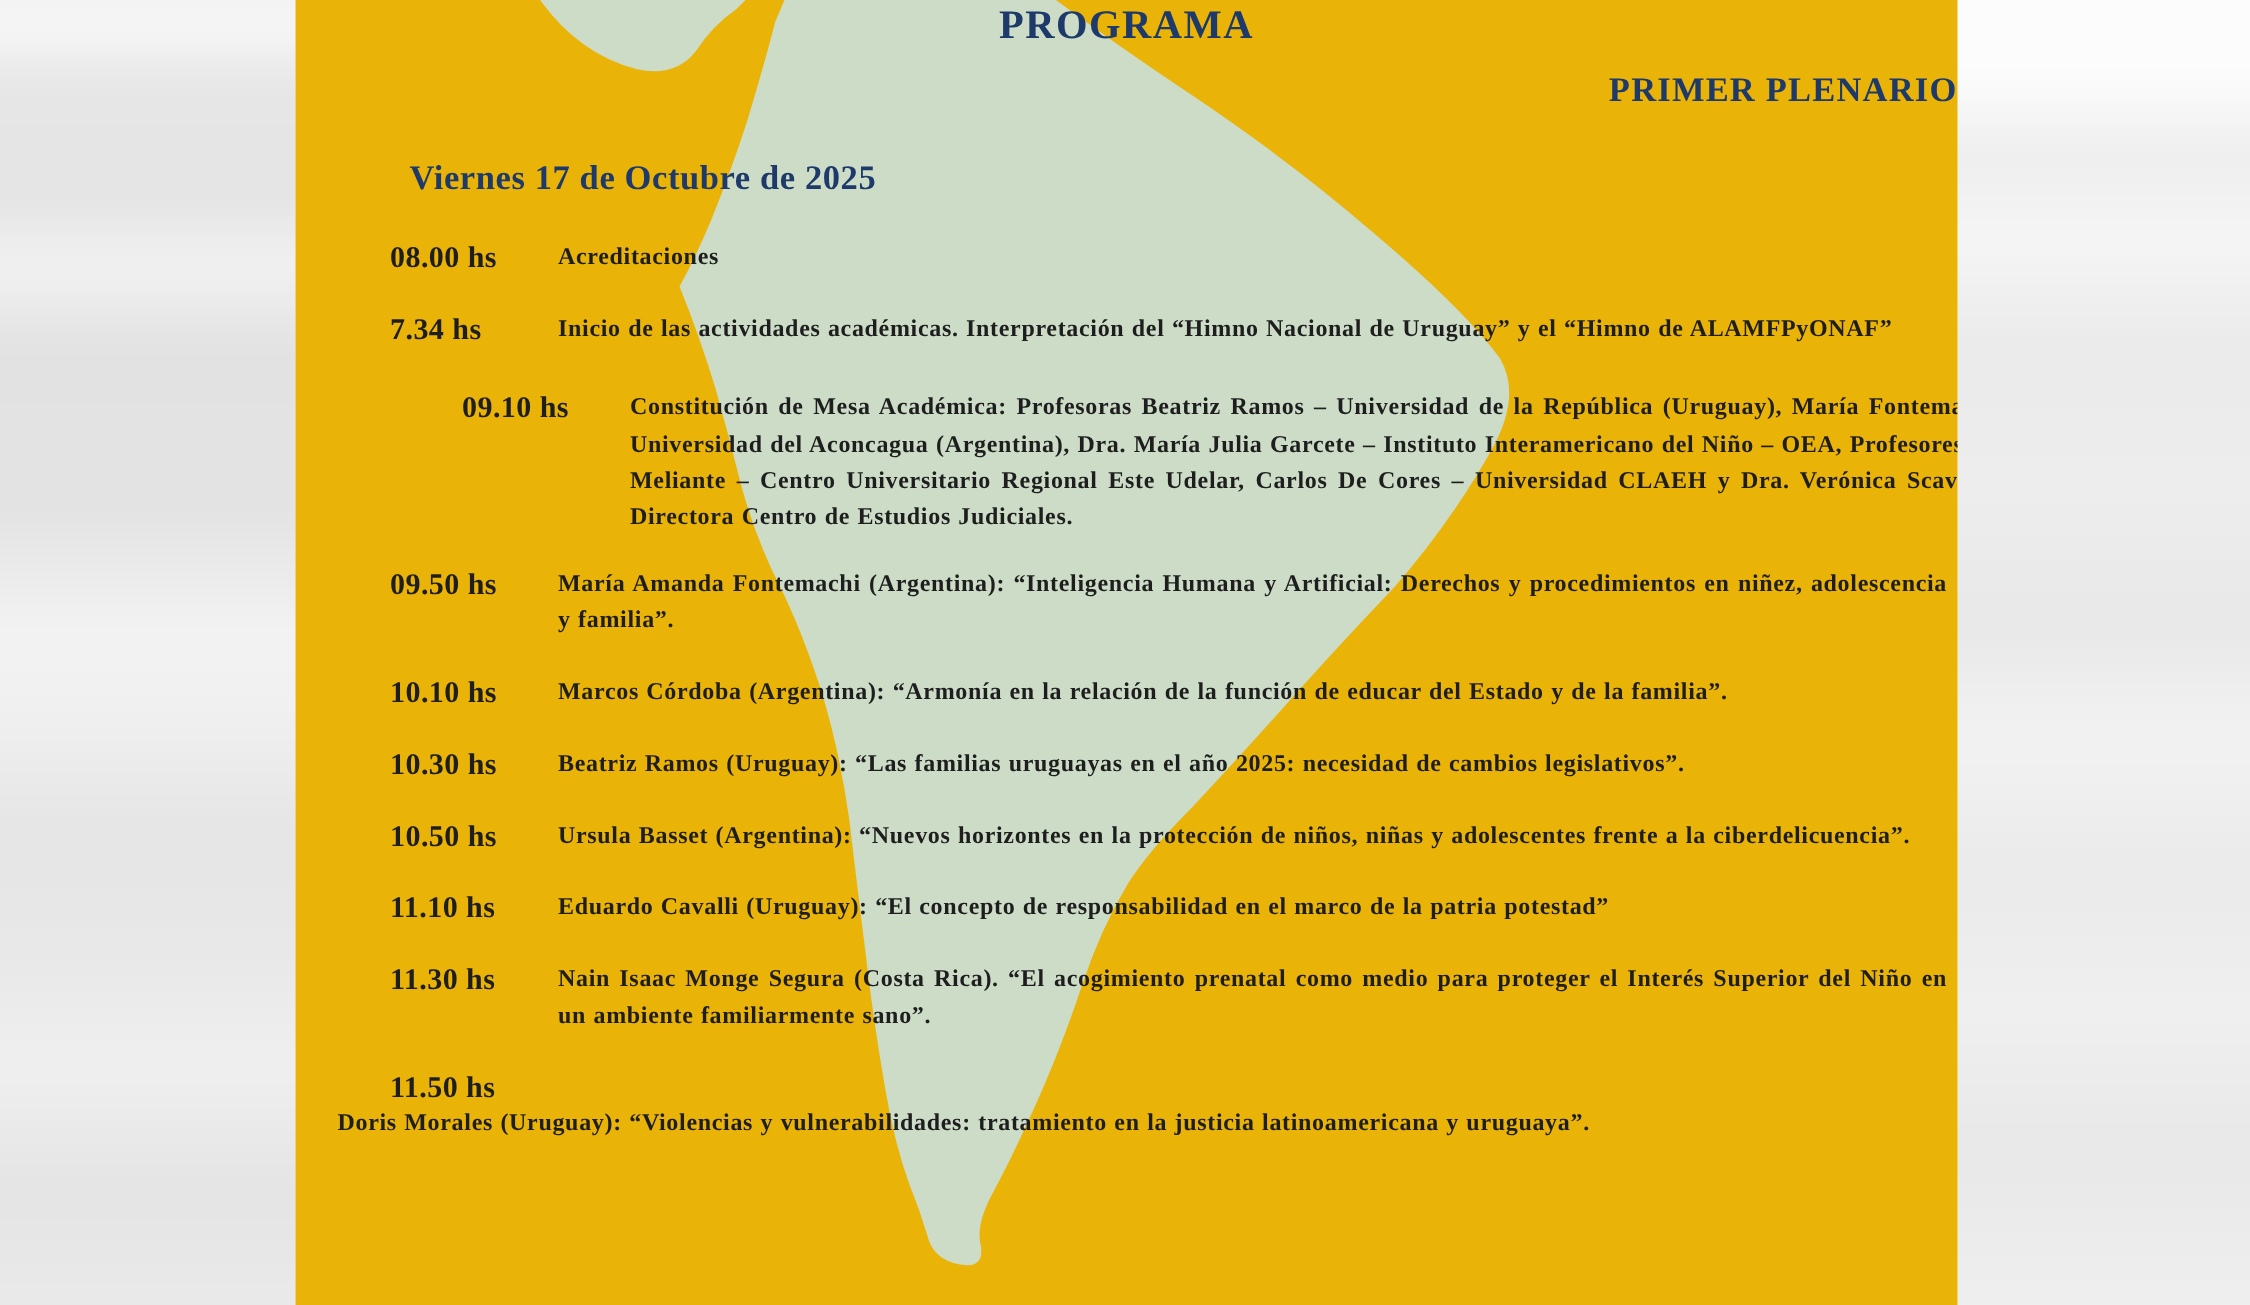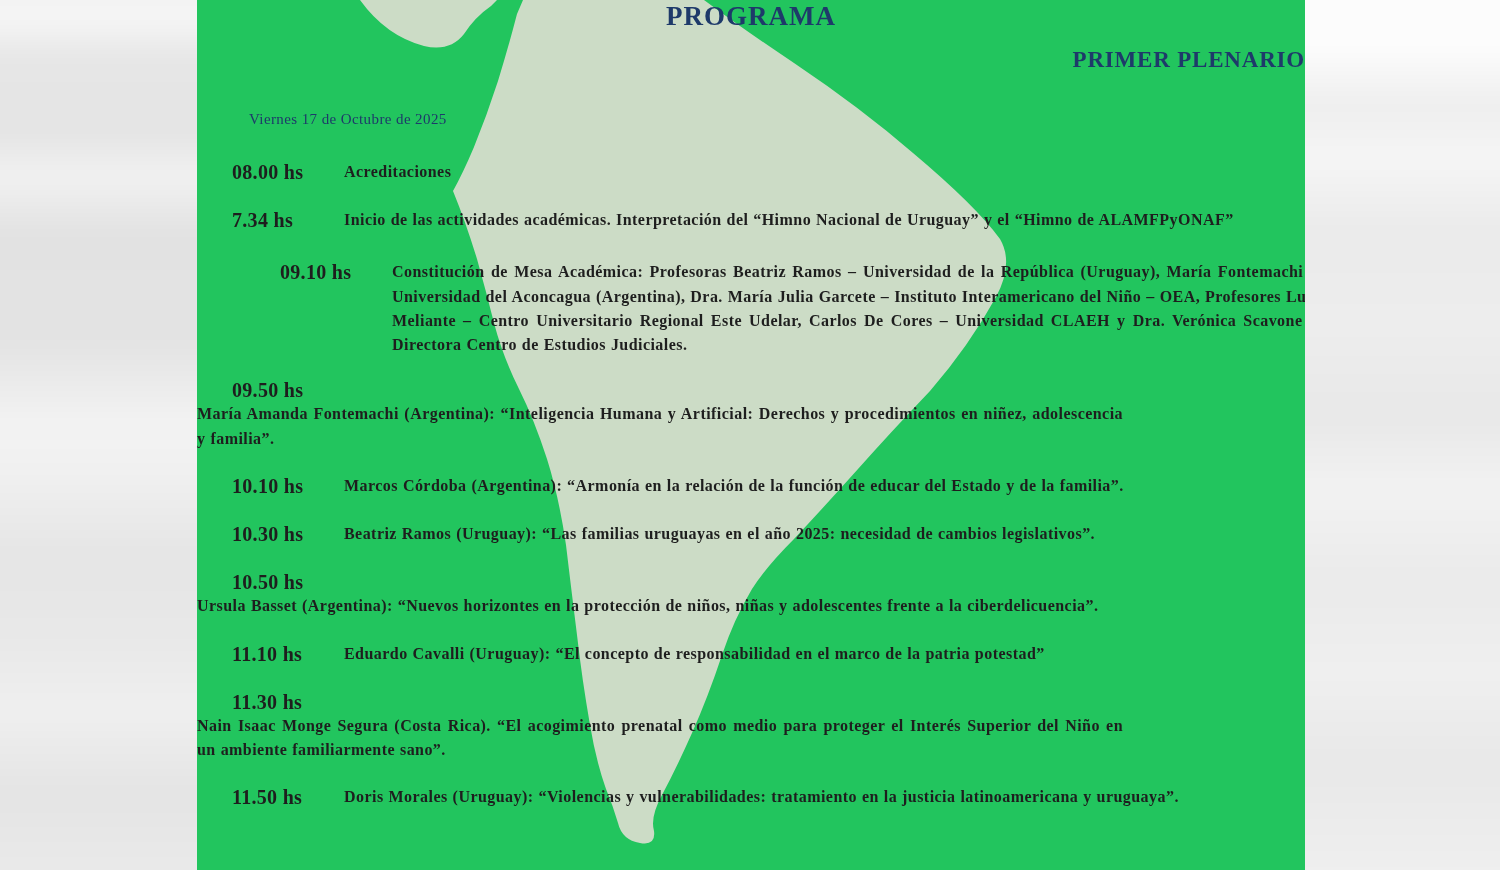--- a/index.html
+++ b/index.html
@@ -22,57 +22,57 @@
       #e8e8e8 72%,#efefef 80%,#e4e4e4 89%,#ebebeb 100%);
   }
   .side-blur.right .tex{
     background:linear-gradient(180deg,
       #fbfbfb 0%,#fcfcfc 8%,#eeeeee 14%,#f5f5f5 20%,#eaeaea 28%,
       #ededed 38%,#e8e8e8 48%,#f2f2f2 56%,#eaeaea 66%,#efefef 76%,
       #e8e8e8 86%,#f0f0f0 100%);
   }
 
   
-  .page{position:absolute;left:197px;top:0;width:1108px;height:870px;background:#22c55e;overflow:hidden;}
+  .page{position:absolute;left:197px;top:0;width:1108px;height:870px;background:#eab308;overflow:hidden;}
   .map-svg{position:absolute;left:-197px;top:0;width:1500px;height:870px;pointer-events:none;}
 
   .content{position:relative;z-index:2;}
   h1.title{
     margin:0;padding-top:1px;text-align:center;
     font-size:27px;line-height:30px;font-weight:bold;letter-spacing:1px;
     color:#1e3a6a;
   }
   h2.section{
     margin:16px 0 12px 116px;
     font-size:23px;line-height:26px;font-weight:bold;letter-spacing:0.8px;
     color:#1e3a6a;
     text-align:right;
   }
   h3.date{
-    margin:33px 0 0 52px;
-    font-size:15px;line-height:26px;font-weight:normal;letter-spacing:0.4px;
+    margin:33px 0 0 76px;
+    font-size:23px;line-height:26px;font-weight:bold;letter-spacing:0.4px;
     color:#1e3a6a;
   }
-  .schedule{margin-top:28px;}
+  .schedule{margin-top:28px;padding-left:28px;}
   .row{display:flex;align-items:flex-start;}
   .time{
     width:112px;margin-left:35px;flex:0 0 auto;
     font-size:20px;line-height:24.2px;font-weight:bold;color:#1e1e1e;
     letter-spacing:0.3px;white-space:nowrap;
   }
   .desc{
     width:926px;flex:0 0 auto;
     font-size:16px;line-height:24.2px;font-weight:bold;color:#1e1e1e;
     letter-spacing:0.45px;word-spacing:0.5px;text-align:justify;
   }
   .mb24{margin-bottom:24px;}
   .mb28{margin-bottom:28px;}
   .mb21{margin-bottom:21px;margin-left:48px;}
-  .mb23{margin-bottom:23px;flex-direction:column;}
-  .mb14{margin-bottom:14px;}
+  .mb23{margin-bottom:23px;}
+  .mb14{margin-bottom:14px;flex-direction:column;}
 </style>
 </head>
 <body>
 
 <div class="stage">
 
   <div class="side-blur left">
     <div class="tex"></div>
   </div>
   <div class="side-blur right">

